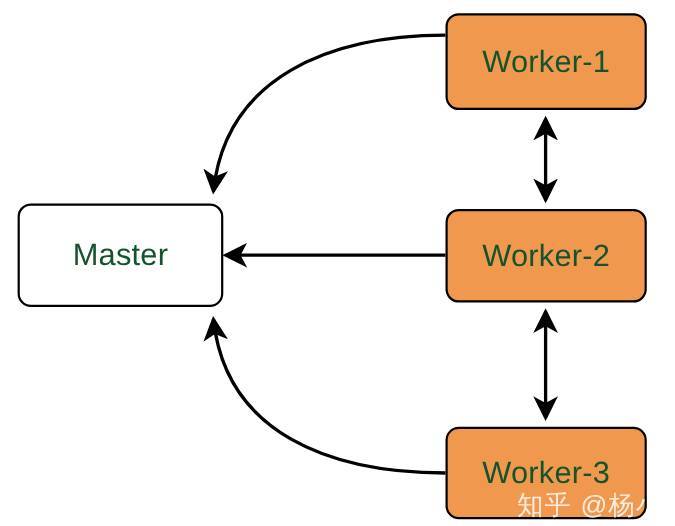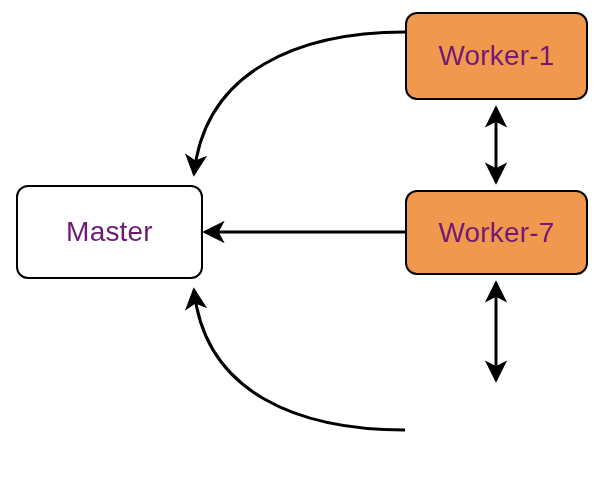--- a/index.html
+++ b/index.html
@@ -26,21 +26,21 @@
     pointer-events: none;
   }
   .node {
     position: absolute;
     box-sizing: border-box;
     display: flex;
     align-items: center;
     justify-content: center;
     border: 2px solid #000000;
     border-radius: 12px;
-    color: #701a75;
+    color: #14532d;
     font-size: 28px;
     font-weight: 400;
     letter-spacing: 0.2px;
     line-height: 1;
     white-space: nowrap;
   }
   .node.master {
     background: #ffffff;
     left: 16px;
     top: 185px;
@@ -111,19 +111,22 @@
 
   <div class="node master">
     <span class="node-label">Master</span>
   </div>
 
   <div class="node worker worker-1">
     <span class="node-label">Worker-1</span>
   </div>
 
   <div class="node worker worker-2">
-    <span class="node-label">Worker-7</span>
+    <span class="node-label">Worker-2</span>
   </div>
 
+  <div class="node worker worker-3">
+    <span class="node-label">Worker-3</span>
+  </div>
 
   <div id="watermark">知乎 @杨小鑫</div>
 
 </div>
 
 </body></html>

